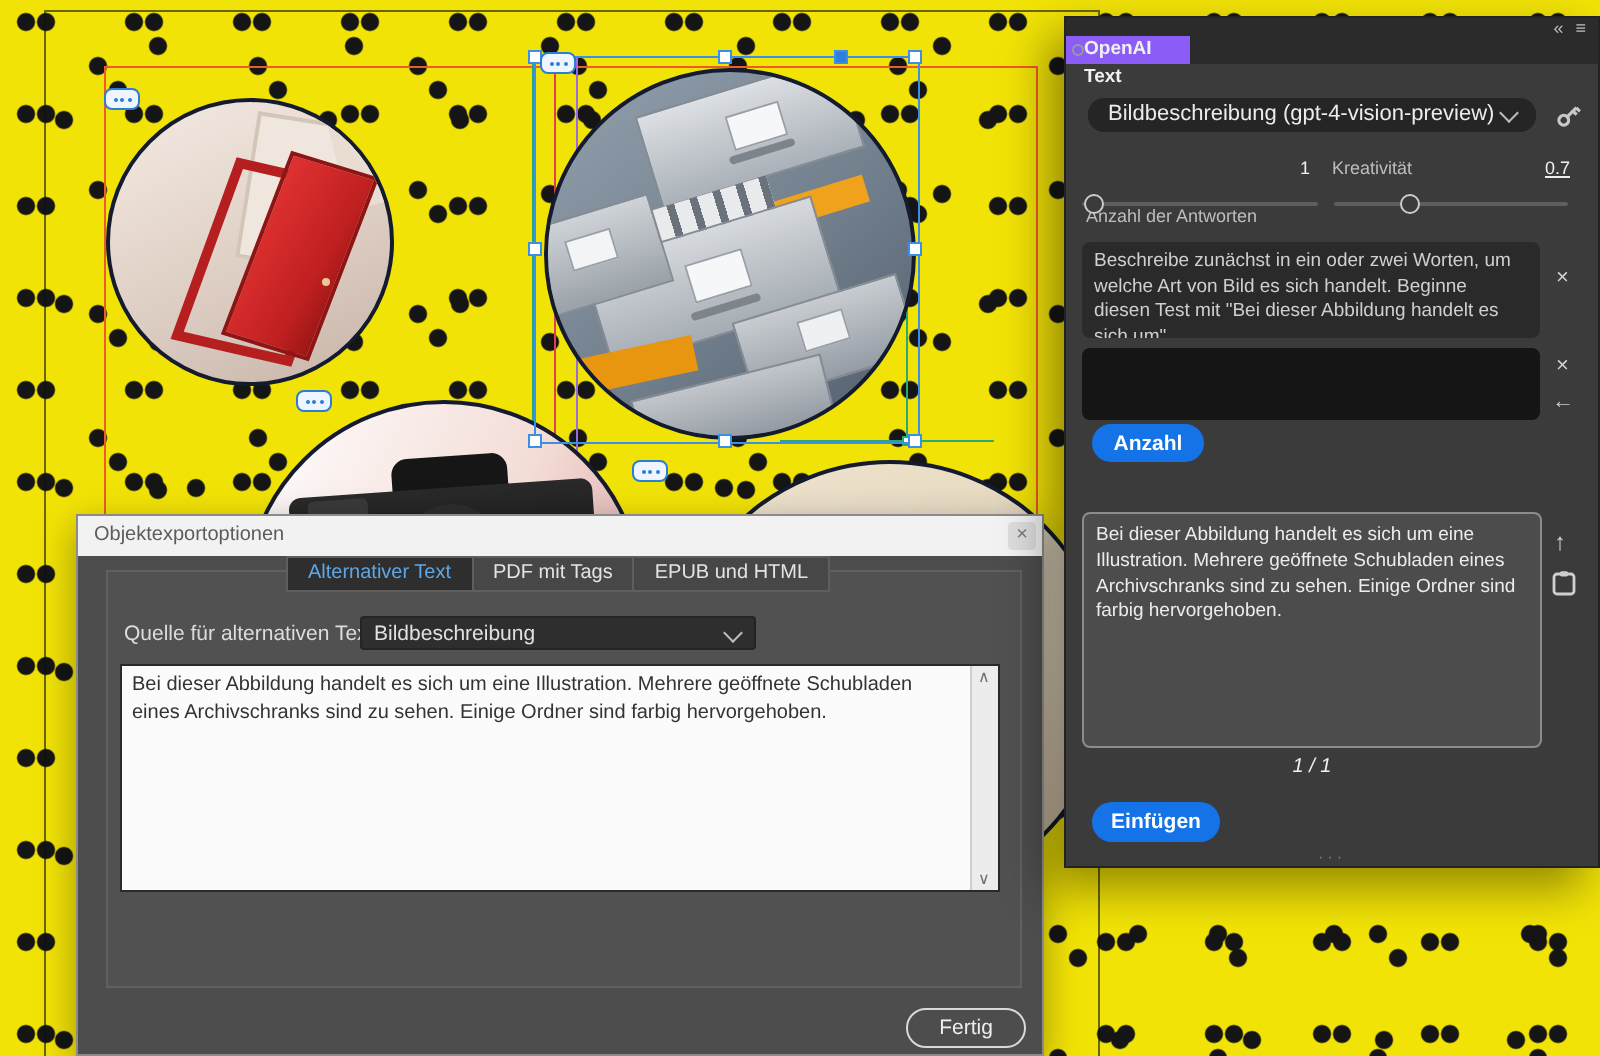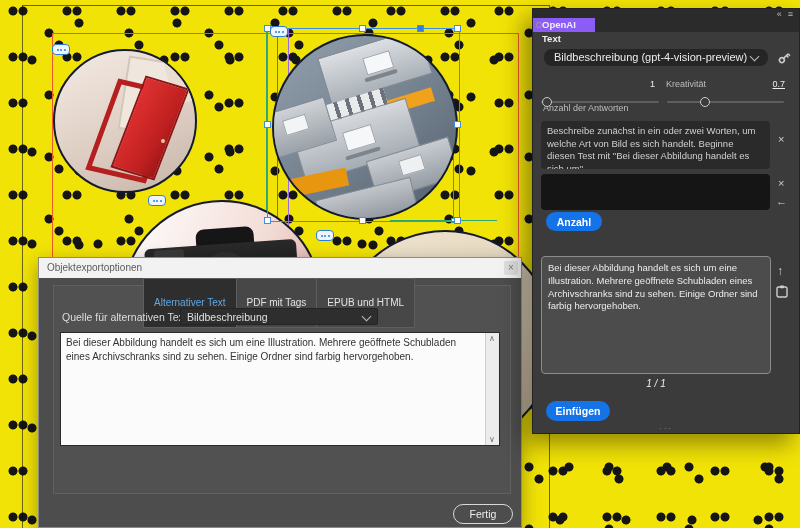--- a/index.html
+++ b/index.html
@@ -27,21 +27,21 @@
   .handle.solid{background:#2f7fe0;}
   .badge{position:absolute;width:16px;height:9px;background:#eef5ff;border:1px solid #2a7fd4;border-radius:4px;display:flex;align-items:center;justify-content:center;gap:1.5px;}
   .badge i{width:2px;height:2px;border-radius:50%;background:#2a7fd4;display:block;}
   .anchor{position:absolute;width:5px;height:5px;background:#fff;border:1px solid #2aa876;box-sizing:border-box;}
   
   .dialog{position:absolute;left:38px;top:257px;width:484px;height:271px;background:#4d4d4d;border:1px solid #8b8b8b;box-sizing:border-box;box-shadow:0 6px 18px rgba(0,0,0,.35);font-family:"Liberation Sans",sans-serif;}
   .dlg-title{position:absolute;left:0;top:0;right:0;height:20px;background:#f2f2f2;color:#5c5c5c;font-size:10px;line-height:20px;padding-left:8px;box-sizing:border-box;}
   .dlg-close{position:absolute;right:3px;top:3px;width:14px;height:14px;background:#dedede;color:#7a7a7a;font-size:10px;line-height:14px;text-align:center;border-radius:2px;}
   .dlg-inner{position:absolute;left:14px;top:27px;width:458px;height:209px;background:#515151;border:1px solid #616161;box-sizing:border-box;}
   .dlg-tabs{position:absolute;left:89px;top:-8px;height:16px;display:flex;}
-  .dlg-tab{height:16px;line-height:16px;padding:16px 10px;font-size:10px;color:#e3e3e3;background:#474747;border:1px solid #5e5e5e;border-left:none;}
+  .dlg-tab{height:16px;line-height:16px;padding:0 10px;font-size:10px;color:#e3e3e3;background:#474747;border:1px solid #5e5e5e;border-left:none;}
   .dlg-tab:first-child{border-left:1px solid #5e5e5e;}
   .dlg-tab.active{background:#2e2e2e;color:#5fa7e4;}
   .dlg-srcrow{position:absolute;left:8px;top:22px;right:8px;height:18px;font-size:10.5px;color:#dcdcdc;}
   .dlg-srclabel{position:absolute;left:0;top:3px;}
   .dlg-select{position:absolute;left:118px;top:0;width:198px;height:17px;background:#2e2e2e;border:1px solid #242424;border-radius:2px;color:#e0e0e0;font-size:10.5px;line-height:17px;padding-left:6px;box-sizing:border-box;}
   .chev{position:absolute;width:6px;height:6px;border-right:1.5px solid #bbb;border-bottom:1.5px solid #bbb;transform:rotate(45deg);}
   .dlg-textwrap{position:absolute;left:6px;top:46px;width:440px;height:114px;background:#fbfbfb;border:1px solid #2a2a2a;box-sizing:border-box;}
   .dlg-textarea{position:absolute;left:0;top:0;width:424px;height:112px;border:none;resize:none;background:#fbfbfb;color:#333;font-family:"Liberation Sans",sans-serif;font-size:10px;line-height:1.35;padding:3px 5px;box-sizing:border-box;outline:none;}
   .dlg-scroll{position:absolute;right:0;top:0;width:14px;height:112px;background:#ececec;border-left:1px solid #cfcfcf;box-sizing:border-box;}
   .dlg-scroll .a{position:absolute;left:3px;width:7px;height:7px;color:#707070;font-size:8px;line-height:7px;}

